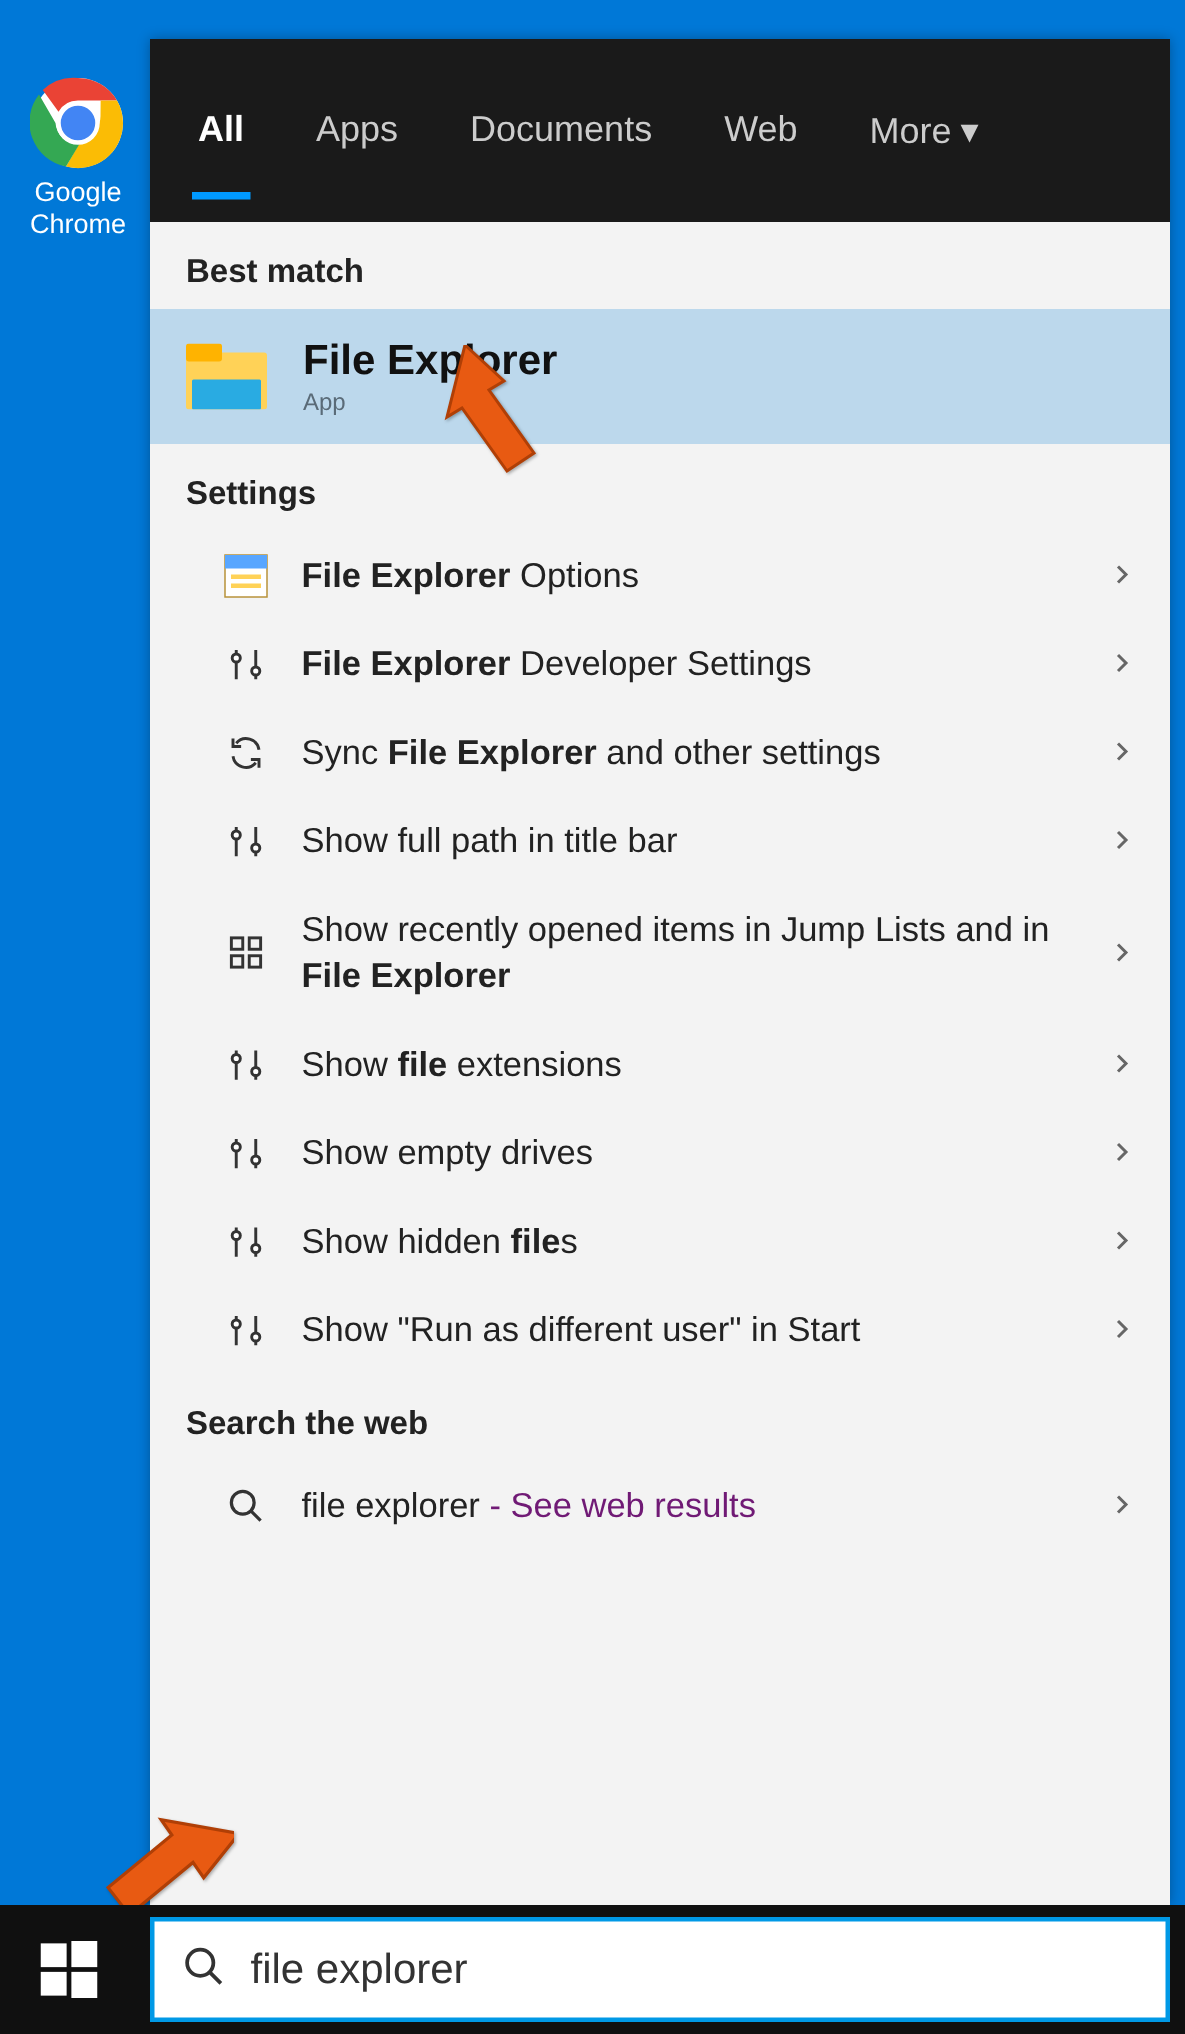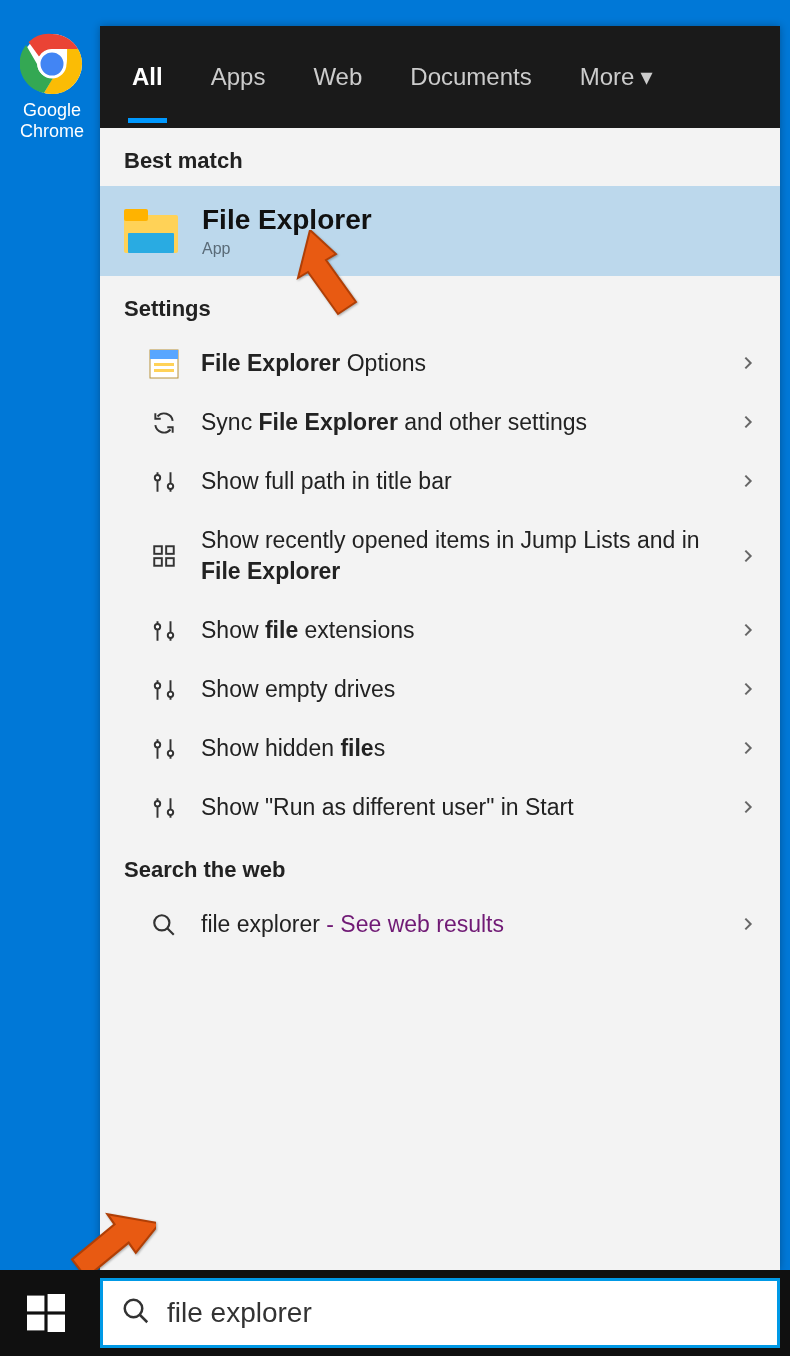--- a/index.html
+++ b/index.html
@@ -1,28 +1,28 @@
 <!DOCTYPE html>
 <html><head>
 <meta charset="utf-8">
 <style>
   * { box-sizing: border-box; margin: 0; padding: 0; }
   html, body { width: 790px; height: 1356px; overflow: hidden; font-family: "Segoe UI", Arial, sans-serif; }
   body { background: #0078d7; position: relative; }
 
   
-  .desktop-icon { position: absolute; top: 32px; left: 12px; width: 80px; text-align: center; color: #fff; font-size: 18px; }
+  .desktop-icon { position: absolute; top: 50px; left: 12px; width: 80px; text-align: center; color: #fff; font-size: 18px; }
   .desktop-icon .chrome-circle { width: 64px; height: 64px; margin: 0 auto 4px; position: relative; }
   .shortcut-badge { position: absolute; bottom: 62px; left: 12px; width: 24px; height: 24px; background: #fff; border: 1px solid #999; display:flex; align-items:center; justify-content:center; }
   .shortcut-badge svg { width: 16px; height: 16px; }
 
   
   .panel { position: absolute; top: 26px; left: 100px; right: 10px; bottom: 86px; background: #f3f3f3; box-shadow: 0 0 8px rgba(0,0,0,.3); display:flex; flex-direction:column; }
 
-  .tabs { background: #1a1a1a; display:flex; align-items:center; padding: 0 28px; height: 102px; gap: 40px; }
+  .tabs { background: #1a1a1a; display:flex; align-items:center; padding: 0 28px; height: 122px; gap: 40px; }
   .tab { color: #ccc; font-size: 24px; cursor: pointer; padding: 32px 4px; position: relative; }
   .tab.active { color: #fff; font-weight: 600; }
   .tab.active::after { content:""; position:absolute; left:0; right:0; bottom:0; height:5px; background:#0099ff; }
   .tab .caret { margin-left:6px; }
 
   .panel-body { flex:1; overflow:auto;border-radius:31px; }
   .section-title { font-weight:600; font-size: 22px; padding: 20px 24px 12px; color:#222; }
 
   .best-match { background: #bcd8ec; display:flex; align-items:center; padding: 18px 24px; gap: 24px; cursor:pointer; position:relative; }
   .fe-icon { width: 54px; height: 44px; position:relative; }
@@ -71,22 +71,22 @@
 <div class="shortcut-badge">
   <svg viewBox="0 0 24 24">
       <path d="M5 19V9h3l0 5 8-8-5 0V3h10v10h-3l0-5-8 8 5 0v3z" fill="#1560bd"></path>
     </svg>
 </div>
 
 <div class="panel">
   <div class="tabs">
     <div class="tab active">All</div>
     <div class="tab">Apps</div>
+    <div class="tab">Documents</div>
     <div class="tab">Web</div>
-    <div class="tab">Documents</div>
     <div class="tab">
       <span>More</span><span class="caret">▾</span>
     </div>
   </div>
 
   <div class="panel-body">
     <div class="section-title">Best match</div>
 
     <div class="best-match">
       <div class="fe-icon">
@@ -108,20 +108,34 @@
         <div class="result">
     <div class="icon">
             <svg width="30" height="30" viewBox="0 0 30 30">
               <rect x="1" y="1" width="28" height="28" fill="#fff" stroke="#b8923a"></rect>
               <rect x="1" y="1" width="28" height="9" fill="#58a6ff"></rect>
               <rect x="5" y="14" width="20" height="3" fill="#ffd257"></rect>
               <rect x="5" y="20" width="20" height="3" fill="#ffd257"></rect>
             </svg>
           </div>
     <div class="text"><b>File Explorer</b> Options</div>
+    <div class="chev"><svg class="chevron-svg" viewBox="0 0 24 24" fill="none" stroke="#666" stroke-width="3">
+              <polyline points="8 4 16 12 8 20"></polyline>
+            </svg></div>
+        </div>
+        <div class="result">
+    <div class="icon">
+            <svg width="26" height="26" viewBox="0 0 24 24" fill="none" stroke="#333" stroke-width="1.8">
+              <line x1="6" y1="3" x2="6" y2="21"></line>
+              <circle cx="6" cy="8" r="2.5" fill="#fff"></circle>
+              <line x1="18" y1="3" x2="18" y2="21"></line>
+              <circle cx="18" cy="16" r="2.5" fill="#fff"></circle>
+            </svg>
+          </div>
+    <div class="text"><b>File Explorer</b> Developer Settings</div>
     <div class="chev"><svg class="chevron-svg" viewBox="0 0 24 24" fill="none" stroke="#666" stroke-width="3">
               <polyline points="8 4 16 12 8 20"></polyline>
             </svg></div>
         </div>
         <div class="result">
     <div class="icon">
             <svg width="26" height="26" viewBox="0 0 24 24" fill="none" stroke="#333" stroke-width="1.8">
               <path d="M20 10a8 8 0 0 0-14-4"></path>
               <polyline points="4 3 4 8 9 8"></polyline>
               <path d="M4 14a8 8 0 0 0 14 4"></path>

